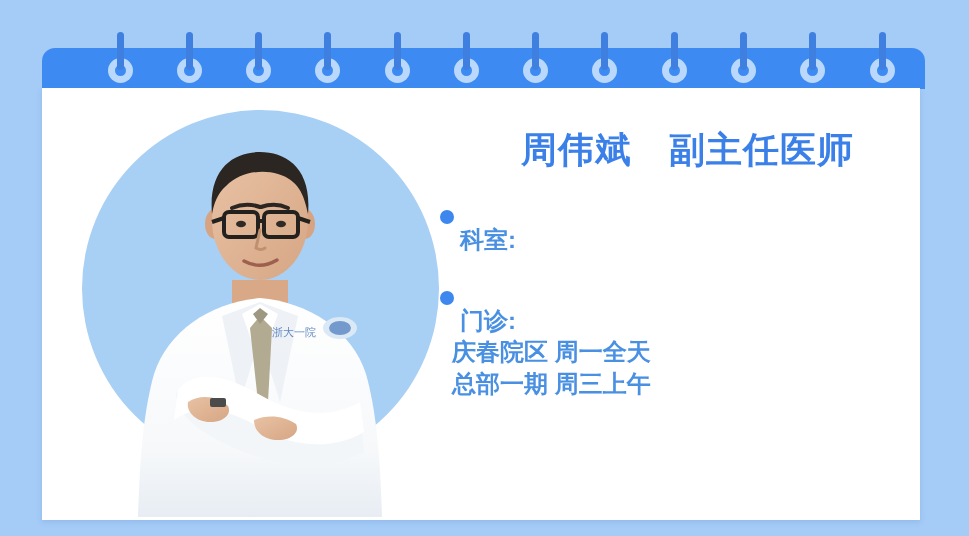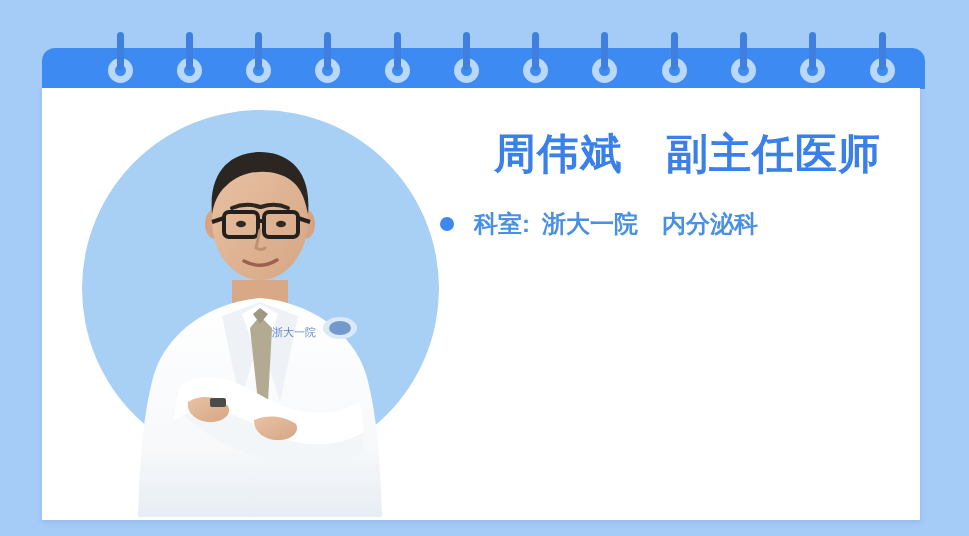--- a/index.html
+++ b/index.html
@@ -101,33 +101,34 @@
   #info-column {
     position: absolute;
     left: 440px;
     top: 112px;
     width: 500px;
   }
 
   #doctor-heading {
     font-family: "Liberation Serif", "DejaVu Serif", serif;
     font-weight: bold;
-    font-size: 42px;
+    font-size: 36px;
     color: #3a80e8;
     letter-spacing: 1px;
     text-align: center;
     width: 495px;
     margin: 14px 0 0 0;
     white-space: pre;
   }
 
   .info-row {
     display: flex;
     align-items: flex-start;
     margin-top: 22px;
+    flex-direction: column;
   }
   .bullet-dot {
     width: 14px;
     height: 14px;
     border-radius: 50%;
     background: #3e87ee;
     flex: 0 0 14px;
     margin-top: 9px;
   }
   .row-label {
@@ -270,19 +271,24 @@
     </svg>
   </div>
 
   <div id="info-column">
 
     <div id="doctor-heading">周伟斌　副主任医师</div>
 
     <div class="info-row" id="row-department">
       <span class="bullet-dot"></span>
       <span class="row-label">科室:</span>
-      <span class="row-value">浙大一院　内分泌科</span>
     </div>
 
+    <div class="info-row" id="row-clinic">
+      <span class="bullet-dot"></span>
+      <span class="row-label">门诊:</span>
+      <span class="row-value">庆春院区 周一全天
+总部一期 周三上午</span>
+    </div>
 
 
   </div>
 </div>
 
 </body></html>

